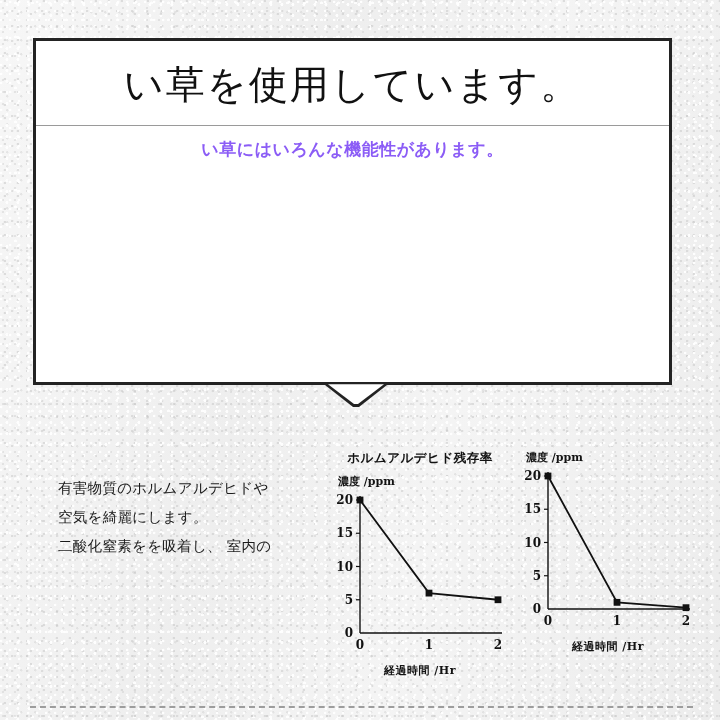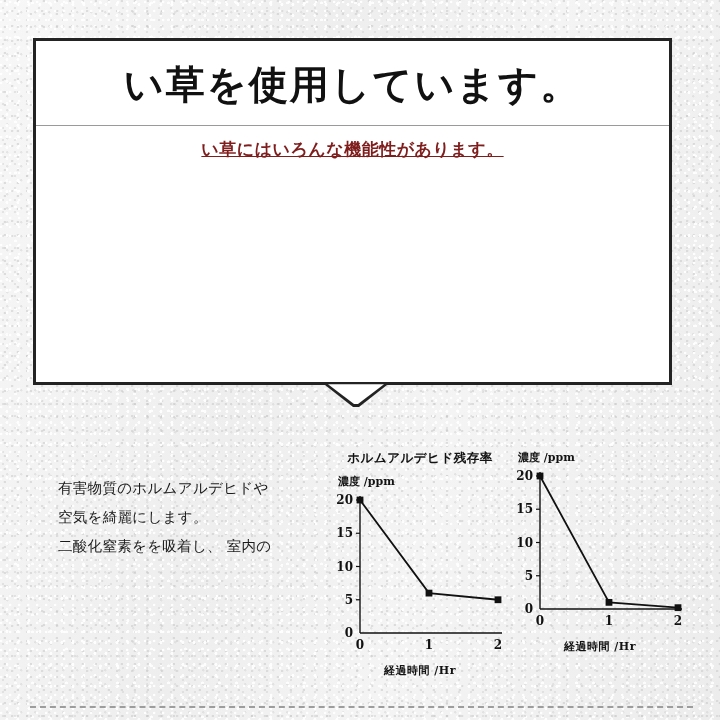--- a/index.html
+++ b/index.html
@@ -47,40 +47,39 @@
   }
 
   .hero-title {
     height: 84px;
     display: flex;
     align-items: center;
     justify-content: center;
     font-size: 39px;
     letter-spacing: 2px;
     color: #111111;
-    font-weight: 700;
+    font-weight: 400;
     padding-top: 4px;
   }
 
   .hero-divider {
     height: 1px;
     background: #9a9a9a;
     width: 100%;
   }
 
   .hero-subtitle {
     height: 47px;
     display: flex;
     align-items: center;
     justify-content: center;
     font-size: 17px;
     font-weight: bold;
-    color: #7f1d1d;
+    color: #8b5cf6;
     letter-spacing: 0.5px;
-    text-decoration: underline;
   }
 
   
   .photo-wrap {
     position: absolute;
     left: 33px;
     top: 143px;
     width: 587px;
     height: 189px;
     overflow: hidden;
@@ -192,21 +191,21 @@
     color: #1b1b1b;
     letter-spacing: 0.3px;
   }
 
   .charts-area {
     position: absolute;
     left: 330px;
     top: 450px;
     width: 370px;
     display: flex;
-    gap: 0;
+    gap: 8px;
     z-index: 2;
   }
 
   .chart-card { width: 180px; }
 
   .chart-title {
     text-align: center;
     font-size: 12.5px;
     font-weight: bold;
     color: #121212;

